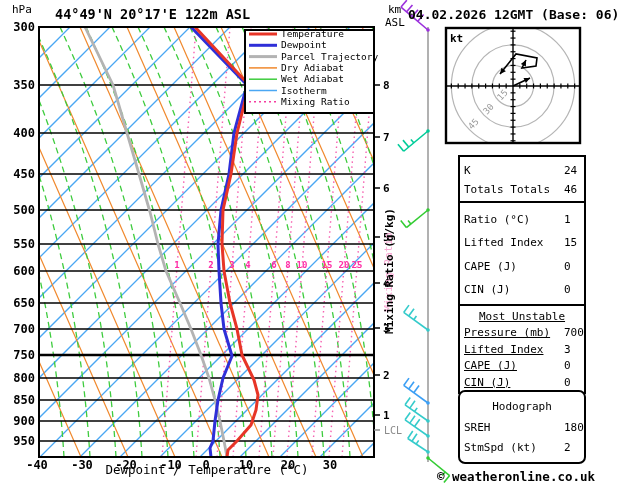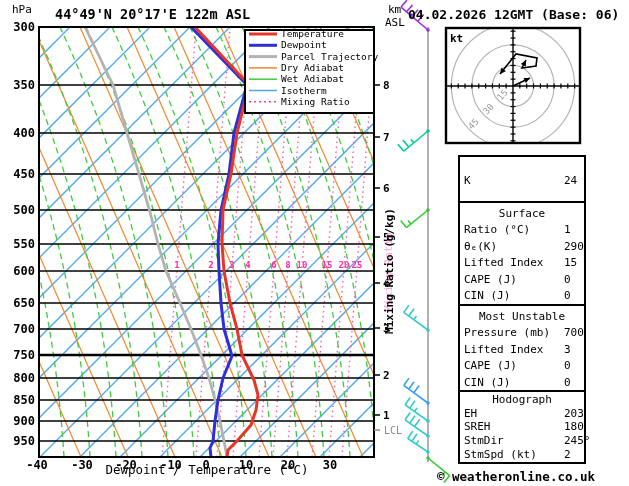--- a/index.html
+++ b/index.html
@@ -320,37 +320,34 @@
     <text x="450" y="42" font-size="11" class="t-bold">kt</text>
     <text x="384" y="434" font-size="10" fill="#8a8a8a" style="fill:#8a8a8a">LCL</text>
     <text transform="rotate(-90 388 272)" x="388" y="276" text-anchor="middle" font-size="11" style="fill:#f9a8d4">Mixing Ratio</text>
     <text transform="rotate(-90 393 271)" x="393" y="271" text-anchor="middle" font-size="11" class="t-bold">Mixing Ratio (g/kg)</text>
     <text x="437" y="481" font-size="12.5" class="t-bold">© weatheronline.co.uk</text>
   </svg>
 
   <div class="tables" id="tables">
       <div class="tbox" style="top: 155px; height: 46px;">
         <div class="trow"><span>K</span><span class="val">24</span></div>
+        <div class="trow"><span>Totals Totals</span><span class="val">46</span></div>
       </div>
       <div class="tbox" style="top: 201px; height: 103px;">
-        <div class="hdr">Surface</div>
         <div class="trow"><span>Ratio (°C)</span><span class="val">1</span></div>
-        <div class="trow"><span>θₑ(K)</span><span class="val">290</span></div>
         <div class="trow"><span>Lifted Index</span><span class="val">15</span></div>
         <div class="trow"><span>CAPE (J)</span><span class="val">0</span></div>
         <div class="trow"><span>CIN (J)</span><span class="val">0</span></div>
       </div>
-      <div class="tbox" style="top: 304px; height: 86px;">
+      <div class="tbox" style="top: 304px; height: 86px; text-decoration: underline;">
         <div class="hdr">Most Unstable</div>
         <div class="trow"><span>Pressure (mb)</span><span class="val">700</span></div>
         <div class="trow"><span>Lifted Index</span><span class="val">3</span></div>
         <div class="trow"><span>CAPE (J)</span><span class="val">0</span></div>
         <div class="trow"><span>CIN (J)</span><span class="val">0</span></div>
       </div>
-      <div class="tbox" style="top: 390px; height: 70px;">
+      <div class="tbox" style="top: 390px; height: 70px; border-radius: 7px;">
         <div class="hdr">Hodograph</div>
-        <div class="trow"><span>EH</span><span class="val">203</span></div>
         <div class="trow"><span>SREH</span><span class="val">180</span></div>
-        <div class="trow"><span>StmDir</span><span class="val">245°</span></div>
         <div class="trow"><span>StmSpd (kt)</span><span class="val">2</span></div>
       </div>
     </div>
 </div>
 
 </body></html>

